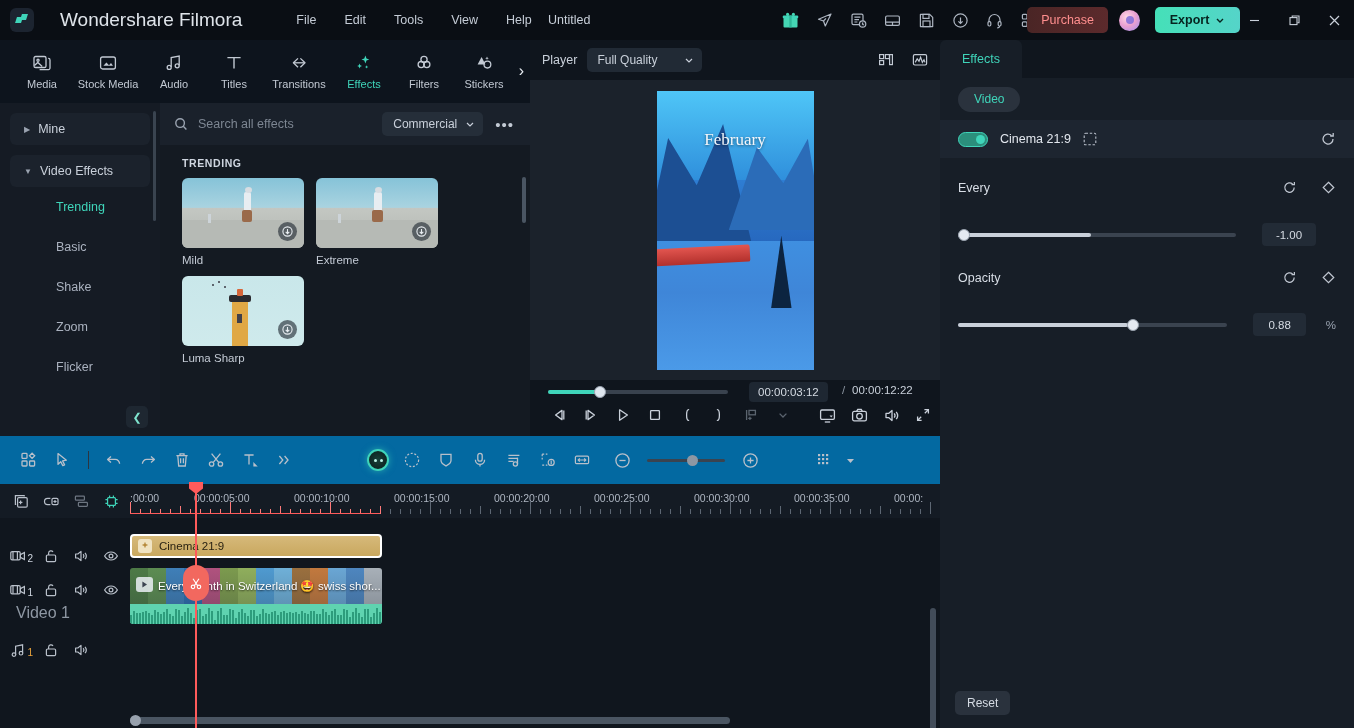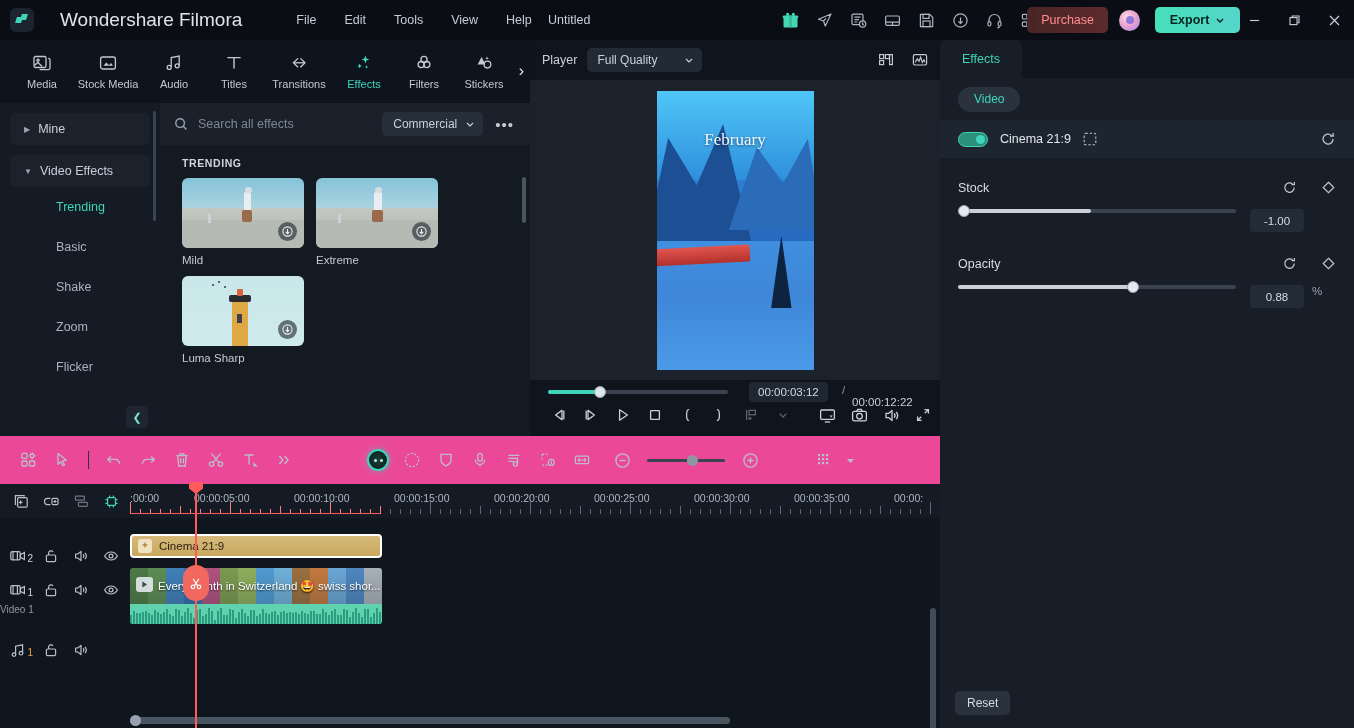--- a/index.html
+++ b/index.html
@@ -147,21 +147,21 @@
 
   .p-transport { position:absolute; top:340px; left:0; width:410px; height:56px; }
   .p-seek { position:absolute; top:10px; left:18px; width:180px; height:4px; border-radius:2px;
             background:#39424e; }
   .p-seek-fill { width:52px; height:4px; border-radius:2px; background:#3fd5ba; }
   .p-seek-knob { position:absolute; left:46px; top:-4px; width:12px; height:12px; border-radius:50%;
                  background:#dfe6ee; border:1px solid #9aa3b0; cursor:pointer; }
   .p-time { position:absolute; top:2px; left:219px; height:20px; padding:0 9px; border-radius:4px;
             background:#1e2732; font-size:11.5px; color:#d5dbe3; display:flex; align-items:center; }
   .p-slash { position:absolute; top:4px; left:312px; font-size:11.5px; color:#8e97a3; }
-  .p-total { position:absolute; top:4px; left:322px; font-size:11.5px; color:#c9d0da;margin-top:12px; }
+  .p-total { position:absolute; top:4px; left:322px; font-size:11.5px; color:#c9d0da; }
   .p-btns { position:absolute; top:26px; left:0; width:410px; display:flex; align-items:center; gap:14px;
             padding-left:20px; color:#c9d0da; }
   .p-btn { width:18px; height:18px; display:flex; align-items:center; justify-content:center; cursor:pointer; }
   .p-btn.dim { color:#5b646f; }
 
   
   .rightpanel { position:absolute; top:40px; left:940px; width:414px; height:688px; background:#171e27; }
   .rp-tabbar { height:38px; display:flex; align-items:flex-end; background:#10161e; }
   .rp-tab { height:38px; padding:0 22px; display:flex; align-items:center; font-size:12.5px;
             color:#3fd5ba; background:#171e27; border-radius:6px 6px 0 0; cursor:pointer; }
@@ -175,34 +175,34 @@
                    border-radius:50%; background:#3fd5ba; }
   .rp-effname { font-size:12.5px; color:#e2e7ee; }
   .rp-mask { width:14px; height:14px; cursor:pointer; }
   .rp-reset-ic { margin-left:auto; color:#c0c7d1; cursor:pointer; display:flex; }
 
   .ctl { padding:22px 18px 0 18px; }
   .ctl-hdr { display:flex; align-items:center; }
   .ctl-label { font-size:12.5px; color:#d8dee6; }
   .ctl-actions { margin-left:auto; display:flex; gap:24px; color:#c0c7d1; }
   .ctl-act { cursor:pointer; display:flex; }
-  .ctl-row { display:flex; margin-top:14px; gap:14px; }
+  .ctl-row { display:flex; align-items:center; margin-top:28px; gap:26px; }
   .ctl-track { position:relative; width:278px; height:4px; border-radius:2px; background:#3a434f; }
   .ctl-fill { position:absolute; left:0; top:0; height:4px; border-radius:2px; background:#c9d0da; }
   .ctl-knob { position:absolute; top:-4px; width:12px; height:12px; border-radius:50%;
               background:#e5eaf1; border:1px solid #98a1ad; cursor:pointer; }
   .ctl-val { width:54px; height:23px; border-radius:4px; background:#222b36; display:flex;
              align-items:center; justify-content:center; font-size:11.5px; color:#d5dbe3; cursor:text; }
   .ctl-unit { font-size:11.5px; color:#9aa3b0; margin-left:-6px; }
   .reset-btn { position:absolute; left:955px; top:688px; height:24px; padding:0 12px; border-radius:5px;
                background:#2a323d; font-size:12px; color:#d5dbe3; display:flex; align-items:center;
                cursor:pointer; }
 
   
-  .timeline { position:absolute; top:436px; left:0; width:940px; height:292px; background:#ec4899;text-align:center; }
+  .timeline { position:absolute; top:436px; left:0; width:940px; height:292px; background:#0369a1;text-align:center; }
   .tl-toolbar { height:48px; display:flex; align-items:center; padding-left:12px; gap:0; }
   .tl-ic { width:34px; height:34px; display:flex; align-items:center; justify-content:center;
            color:#b9c0ca; cursor:pointer; border-radius:5px; }
   .tl-ic.dim { color:#6d7681; }
   .tl-sep { width:1px; height:18px; background:#2c3541; margin:0 8px; }
   .ai-orb { width:22px; height:22px; border-radius:50%;
             background:radial-gradient(circle at 50% 50%, #19413a 0%, #0f2a26 60%);
             border:2px solid #3fd5ba; box-shadow:0 0 7px rgba(63,213,186,.55);
             display:flex; align-items:center; justify-content:center; gap:3px; }
   .ai-eye { width:3px; height:3px; border-radius:50%; background:#bff3e8; }
@@ -217,21 +217,21 @@
   .ruler-area { position:absolute; top:0; left:130px; width:810px; height:34px; overflow:hidden; }
   .ruler-lbl { position:absolute; top:8px; font-size:10.5px; color:#aeb6c2; white-space:nowrap; }
   .ruler-tick { position:absolute; bottom:4px; width:1px; background:#5d6773; }
 
   .tl-tracks { position:absolute; top:82px; left:0; width:940px; height:210px; background:#10161e; overflow:hidden; }
   .track-head { position:absolute; left:0; width:130px; display:flex; align-items:center; gap:0; }
   .th-ic { width:30px; height:28px; display:flex; align-items:center; justify-content:center;
            color:#b9c0ca; cursor:pointer; position:relative; }
   .th-num { font-size:10px; color:#cfd6e0; position:absolute; right:3px; bottom:6px; }
   .th-num.orange { color:#e8a33d; }
-  .track-sub { position:absolute; left:0; font-size:10px; color:#8e97a3; }
+  .track-sub { position:absolute; left:16px; font-size:16px; color:#8e97a3; }
 
   .clip-effect { position:absolute; border-radius:4px;
                  background:linear-gradient(180deg,#d6b97a 0%,#c9a85f 100%);
                  border:2px solid #ffffff; display:flex; align-items:center; gap:7px;
                  padding-left:6px; cursor:pointer; overflow:hidden; }
   .clip-effect-ic { width:14px; height:14px; border-radius:3px; background:#f0e3c2;
                     display:flex; align-items:center; justify-content:center; }
   .clip-effect-lbl { font-size:11.5px; color:#2a2313; }
 
   .clip-video { position:absolute; border-radius:3px; overflow:hidden; cursor:pointer;
@@ -683,21 +683,21 @@
       <span class="rp-reset-ic">
         <svg width="16" height="16" viewBox="0 0 16 16" fill="none" stroke="currentColor" stroke-width="1.3">
             <path d="M13 8a5 5 0 11-1.6-3.6"></path>
             <path d="M13.2 2v3h-3"></path>
           </svg>
       </span>
     </div>
 
     <div class="ctl">
       <div class="ctl-hdr">
-        <span class="ctl-label">Stock</span>
+        <span class="ctl-label">Every</span>
         <span class="ctl-actions">
           <span class="ctl-act">
             <svg width="15" height="15" viewBox="0 0 16 16" fill="none" stroke="currentColor" stroke-width="1.3">
                 <path d="M13 8a5 5 0 11-1.6-3.6"></path>
                 <path d="M13.2 2v3h-3"></path>
               </svg>
           </span>
           <span class="ctl-act">
             <svg width="15" height="15" viewBox="0 0 16 16" fill="none" stroke="currentColor" stroke-width="1.3">
                 <path d="M8 2.4l5.6 5.6L8 13.6 2.4 8z"></path>

